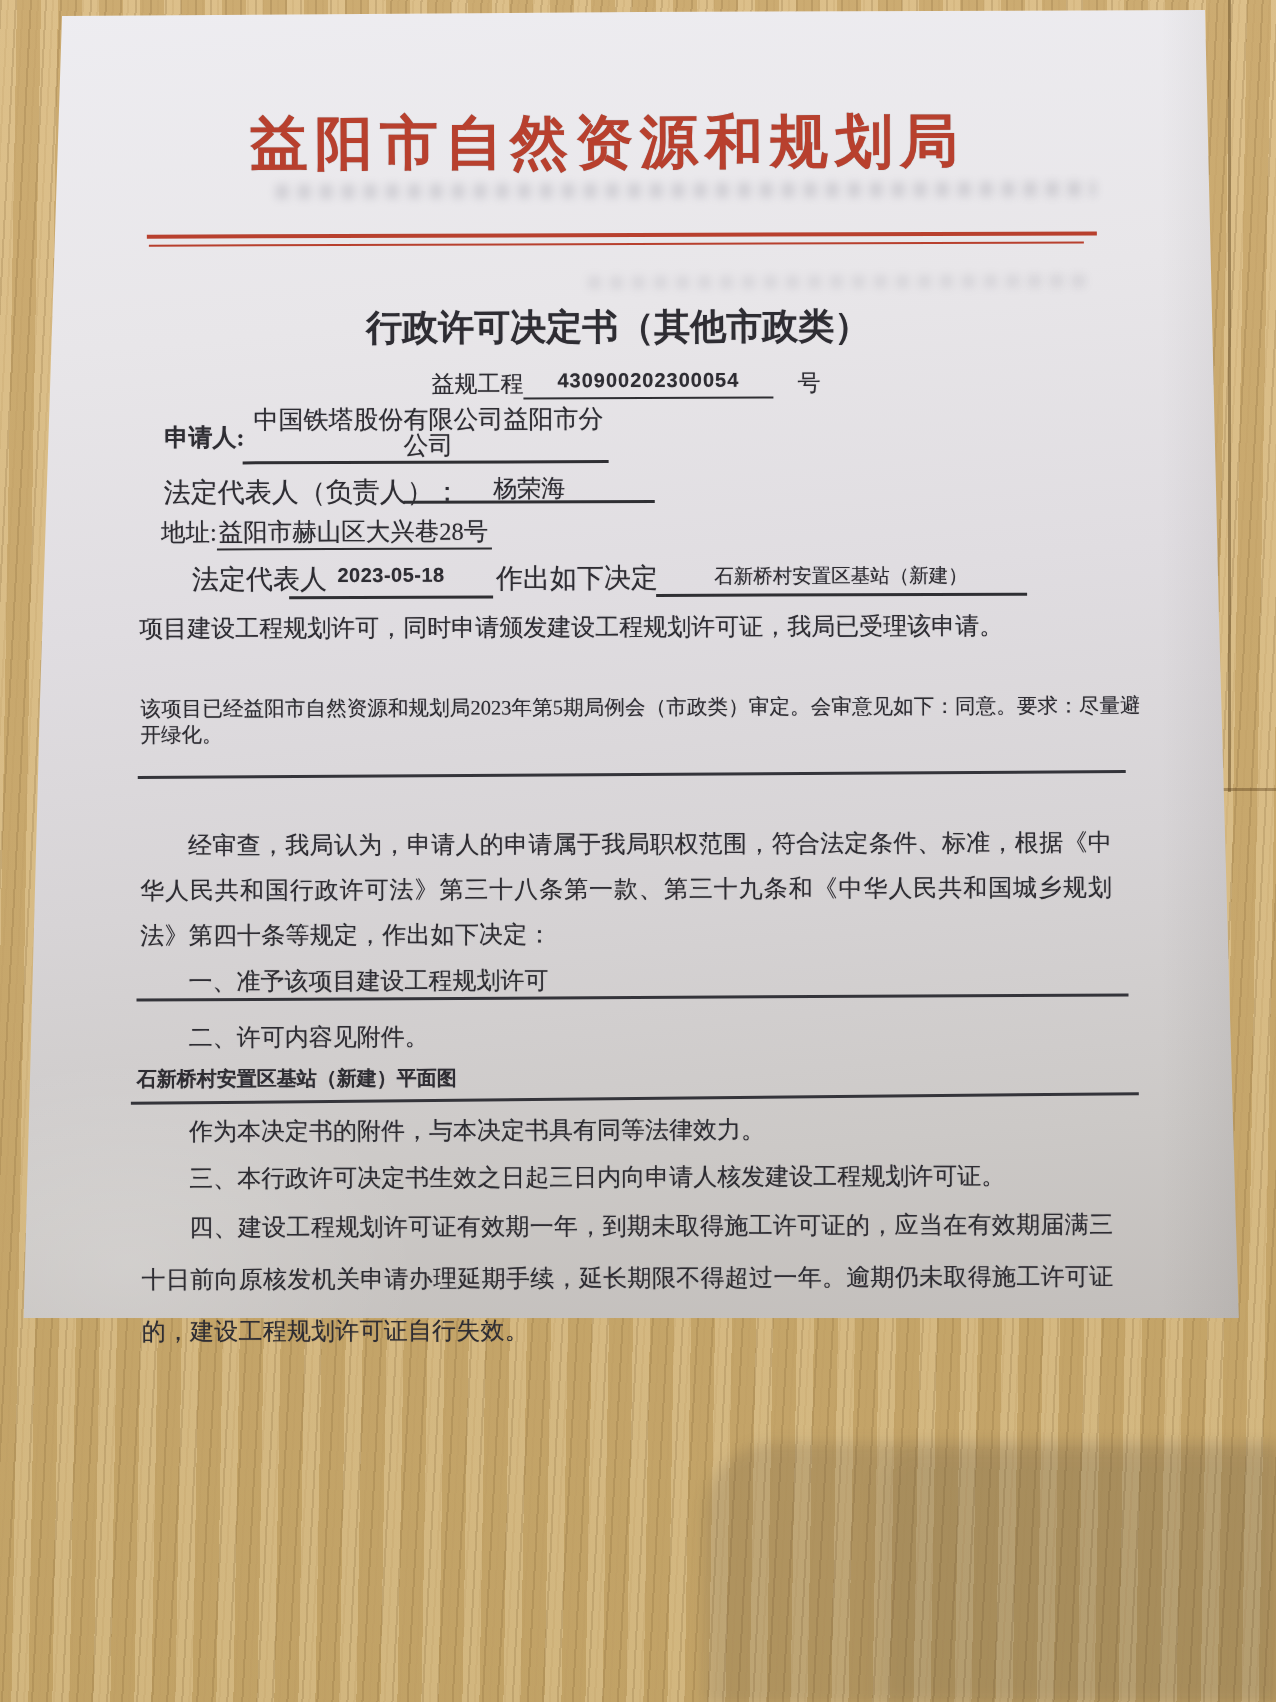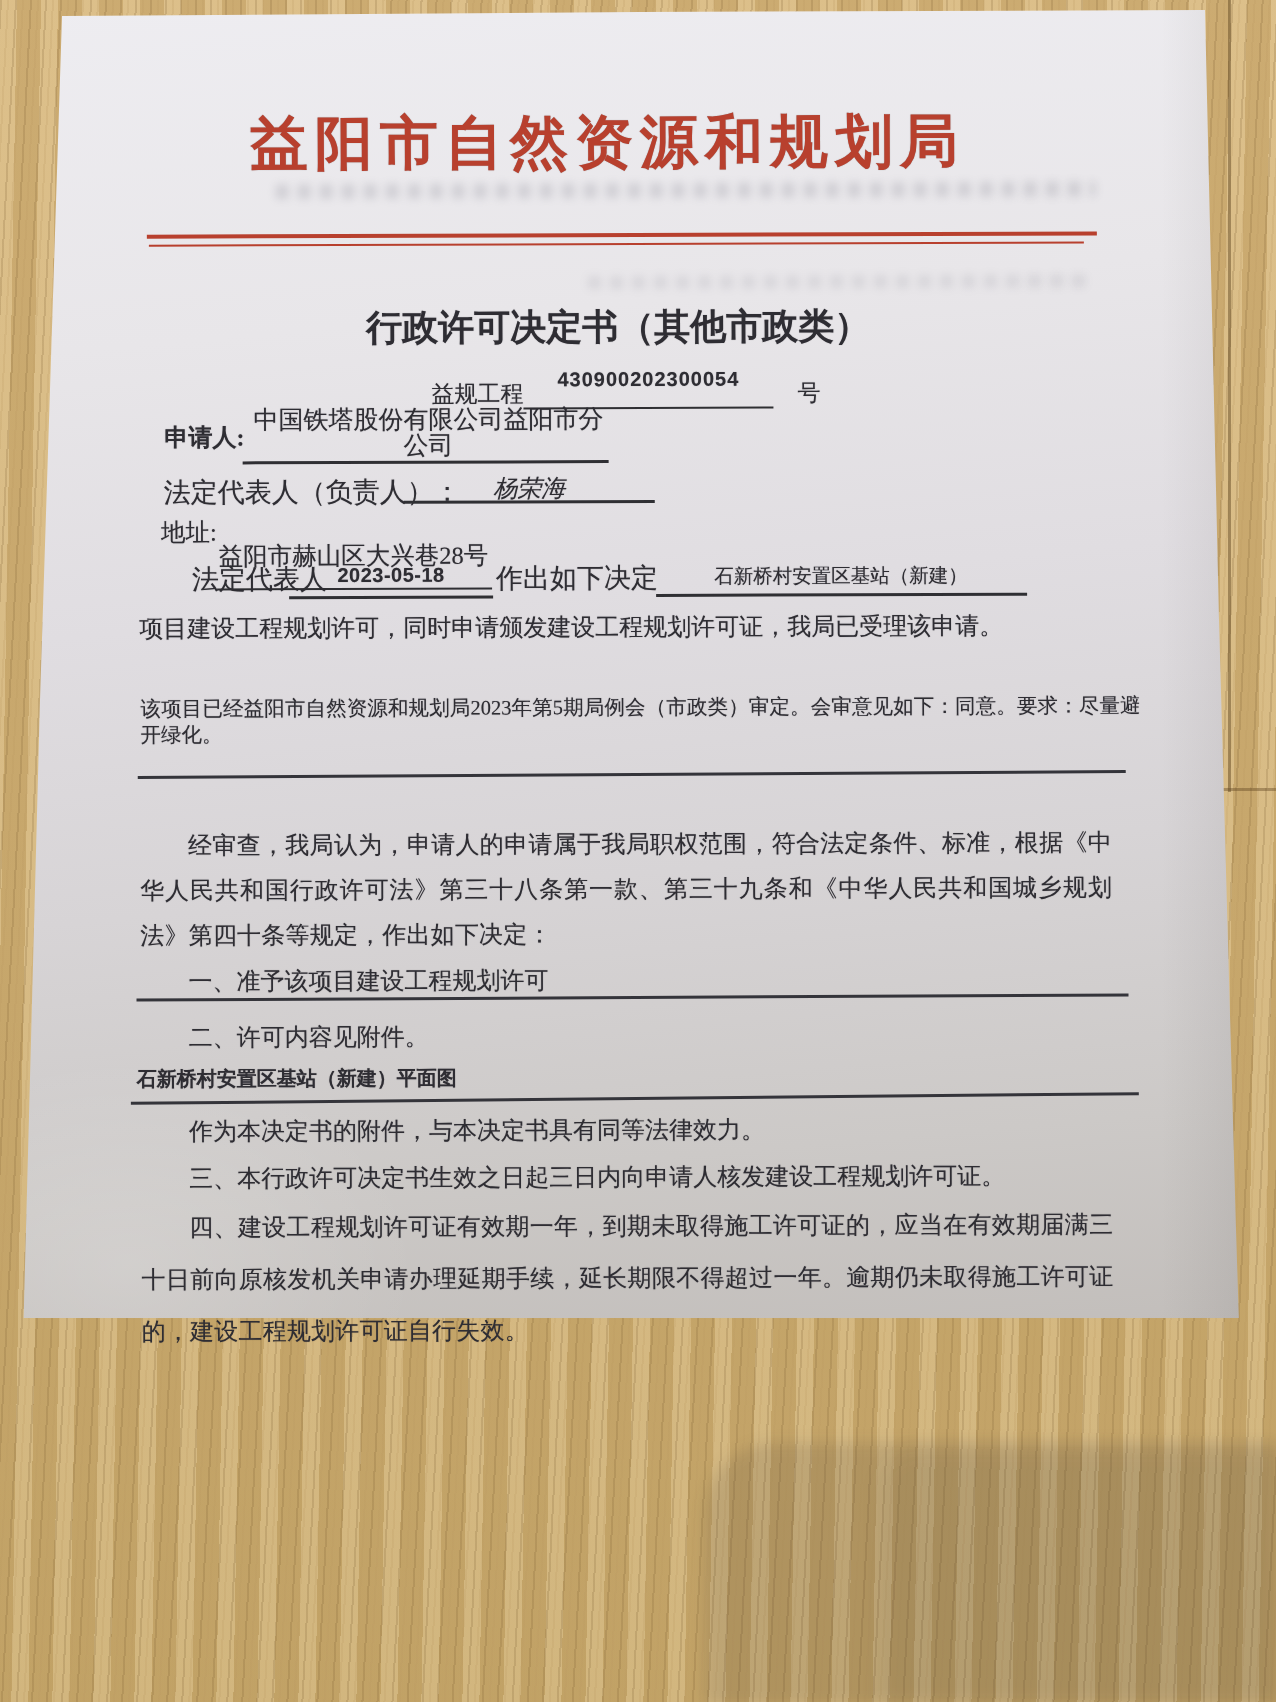--- a/index.html
+++ b/index.html
@@ -34,32 +34,32 @@
     background:repeating-linear-gradient(90deg, rgba(108,108,122,0.65) 0 13px, rgba(108,108,122,0) 13px 22px);}
   .bleed1{left:278px;top:183px;width:820px;height:15px;}
   .bleed2{left:590px;top:276px;width:500px;height:13px;opacity:.20;}
   .red-thick{left:149px;top:233px;width:950px;height:3.5px;background:#b8402e;}
   .red-thin{left:151px;top:243px;width:935px;height:1.8px;background:#b8402e;}
 
   .doc-title{left:120px;top:303px;width:1000px;text-align:center;font-size:36px;font-weight:700;white-space:nowrap;}
 
   .docno{left:433px;top:368px;display:flex;align-items:flex-end;white-space:nowrap;font-size:23px;}
   .docno .num{display:inline-block;width:250px;text-align:center;border-bottom:2.5px solid #2f2f33;
-    font-family:"Liberation Sans","DejaVu Sans",sans-serif;font-weight:600;font-size:20px;letter-spacing:1px;padding-bottom:16px;}
+    font-family:"Liberation Sans","DejaVu Sans",sans-serif;font-weight:600;font-size:20px;letter-spacing:1px;padding-bottom:5px;}
   .docno .suffix{margin-left:24px;}
 
   .f-label{font-size:27px;white-space:nowrap;}
   .applicant-label{left:166px;top:420px;font-size:24px;font-weight:bold;}
   .applicant-value{left:246px;top:406px;width:368px;text-align:center;font-size:25px;line-height:26px;}
   .ul-applicant{left:244px;top:460px;width:366px;}
   .legal-label{left:165px;top:473px;}
-  .legal-value{left:405px;top:472px;width:251px;text-align:center;font-size:24px;font-style:italic;}
+  .legal-value{left:405px;top:472px;width:251px;text-align:center;font-size:24px;}
   .ul-legal{left:405px;top:500px;width:251px;}
   .addr-row{left:162px;top:514px;display:flex;font-size:24.5px;white-space:nowrap;}
-  .addr-row .val{border-bottom:2.5px solid #2f2f33;padding:0 4px 16px 2px;margin-top:24px;}
+  .addr-row .val{border-bottom:2.5px solid #2f2f33;padding:0 4px 0 2px;}
   .app-prefix{left:193px;top:560px;}
   .app-date{left:290px;top:563px;width:204px;text-align:center;
     font-family:"Liberation Sans","DejaVu Sans",sans-serif;font-weight:700;font-size:20px;letter-spacing:.5px;}
   .ul-date{left:290px;top:595px;width:204px;}
   .app-middle{left:497px;top:560px;}
   .app-project{left:657px;top:563px;width:370px;text-align:center;font-size:19.5px;white-space:nowrap;}
   .ul-project{left:657px;top:594px;width:371px;}
 
   .p-accept{left:140px;top:611px;width:980px;font-size:24px;white-space:nowrap;}
   .p-review{left:141px;top:694px;width:1000px;font-size:20.5px;line-height:26px;text-align:justify;}

